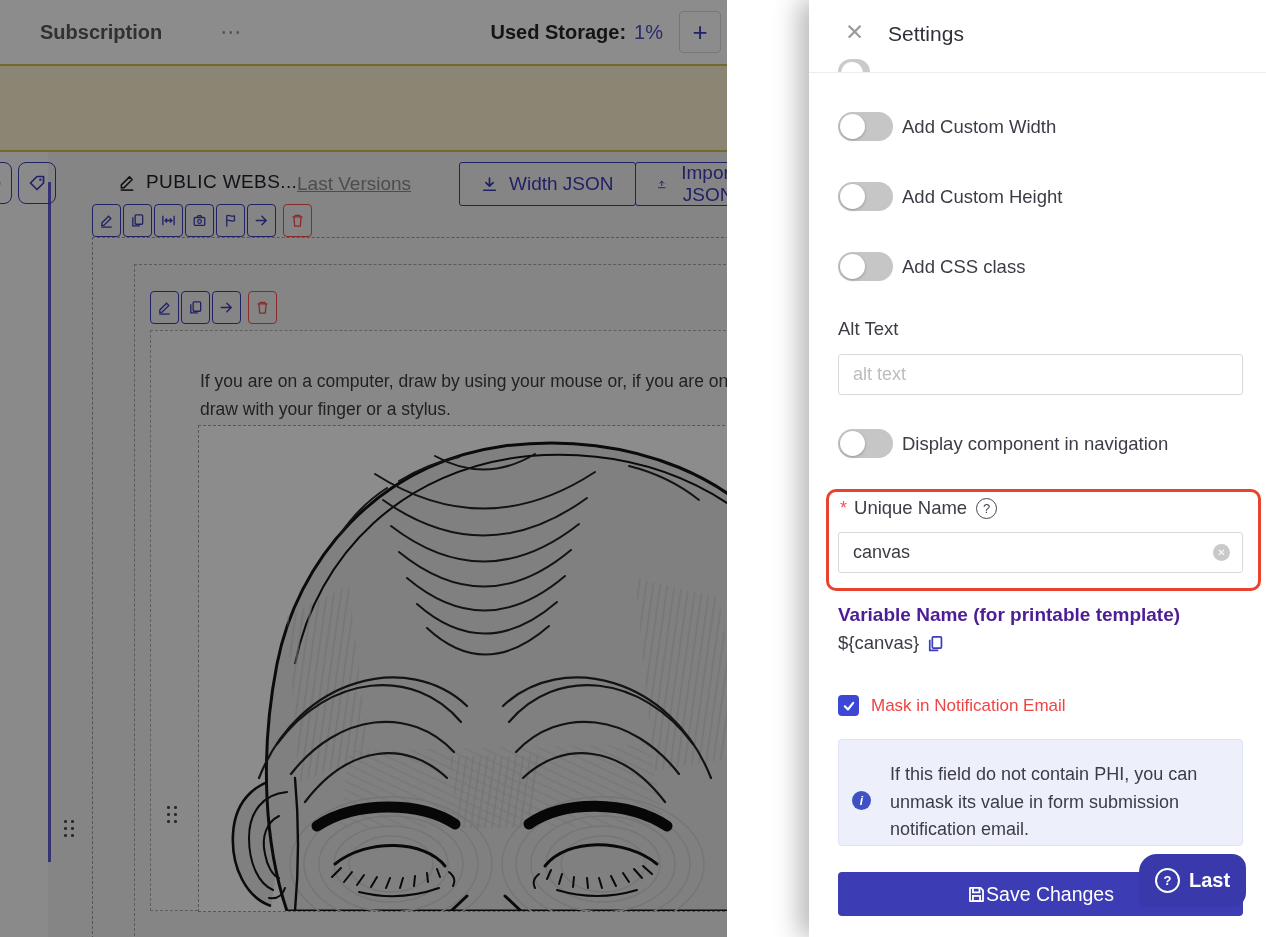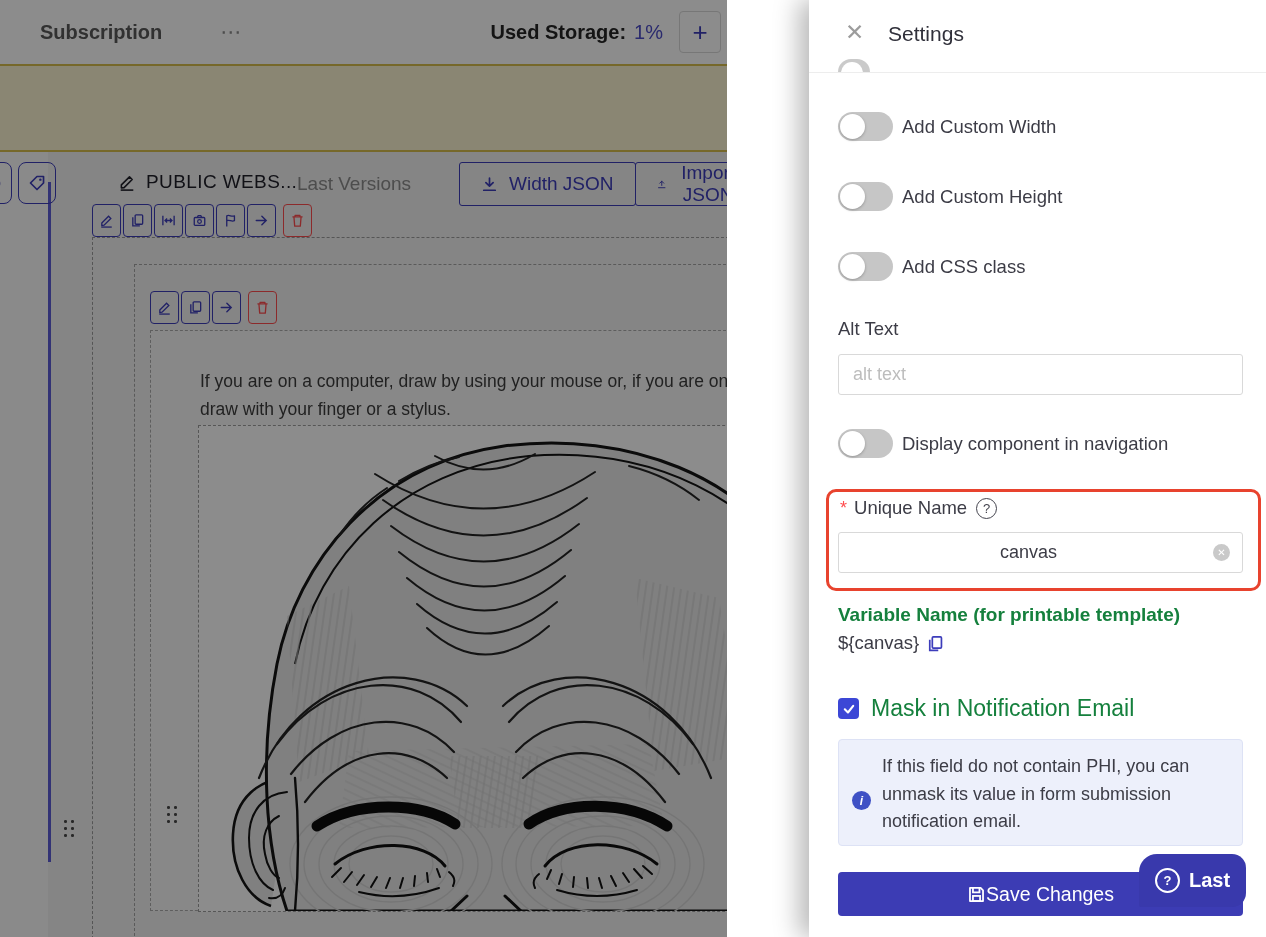--- a/index.html
+++ b/index.html
@@ -19,21 +19,21 @@
   .banner{position:absolute;top:64px;left:0;right:0;height:88px;background:#fcf4d1;
           border-top:2px solid #d8bd4d;border-bottom:2px solid #d8bd4d;box-sizing:border-box;}
   .main-bg{position:absolute;top:152px;left:0;right:0;bottom:0;background:#f2f2f2;}
   .left-rail{position:absolute;top:152px;left:0;width:48px;bottom:0;background:#fbfbfb;}
   .accent-line{position:absolute;left:48px;top:182px;width:3px;height:680px;background:#5b5bd6;}
   .sq-btn{position:absolute;top:162px;width:38px;height:42px;border:1.5px solid #3d3dbb;border-radius:8px;
           background:transparent;display:flex;align-items:center;justify-content:center;cursor:pointer;}
   .form-name{position:absolute;left:118px;top:171px;display:flex;align-items:center;gap:10px;
              font-size:19px;color:#1f1f29;letter-spacing:.4px;}
   .last-versions{position:absolute;left:297px;top:173px;font-size:19px;color:#8c8c8c;
-                 cursor:pointer;}
+                 text-decoration:underline;cursor:pointer;}
   .json-btn{position:absolute;top:162px;height:44px;border:1.5px solid #3d3dbb;border-radius:3px;color:#3d3dbb;
             font-size:19px;display:flex;align-items:center;gap:11px;padding:0 21px;background:transparent;cursor:pointer;}
   .outer-dash{position:absolute;left:92px;top:237px;right:-2px;bottom:-2px;border:1px dashed #9b9b9b;}
   .inner-dash{position:absolute;left:134px;top:264px;right:-4px;bottom:-4px;border:1px dashed #a5a5a5;}
   .mini-tb{position:absolute;display:flex;gap:2px;}
   .mini-btn{width:29px;height:33px;border:1.4px solid #3d3dbb;border-radius:4px;background:transparent;
             display:flex;align-items:center;justify-content:center;cursor:pointer;padding:0;}
   .mini-btn.danger{border-color:#ff4d4f;margin-left:5px;}
   .component-dash{position:absolute;left:150px;top:330px;right:-4px;bottom:26px;border:1px dashed #ababab;
                   background:rgba(255,255,255,.45);}
@@ -64,27 +64,27 @@
   .text-input::placeholder{color:#bdbdbd;}
   .red-annotation{position:absolute;left:17px;top:489px;width:429px;height:96px;border:3.5px solid #e8432e;
                   border-radius:10px;z-index:20;pointer-events:none;}
   .uname-label{position:absolute;left:31px;top:497px;font-size:18.5px;color:#3c3c46;display:flex;
                align-items:center;gap:7px;}
   .req-mark{color:#ff4d4f;font-size:18px;}
   .q-circle{width:19px;height:19px;border:1.5px solid #44444e;border-radius:50%;font-size:13px;color:#44444e;
             display:inline-flex;align-items:center;justify-content:center;cursor:pointer;margin-left:2px;}
   .clear-btn{position:absolute;left:404px;top:544px;width:17px;height:17px;border-radius:50%;background:#c9c9c9;
              color:#fff;font-size:10px;display:flex;align-items:center;justify-content:center;cursor:pointer;z-index:21;}
-  .var-label{position:absolute;left:29px;top:604px;font-size:19px;font-weight:700;color:#15803d;}
+  .var-label{position:absolute;left:29px;top:604px;font-size:19px;font-weight:700;color:#4c1d95;}
   .var-value{position:absolute;left:29px;top:632px;font-size:18.5px;color:#3c3c46;display:flex;align-items:center;gap:8px;}
   .copy-btn{cursor:pointer;display:flex;align-items:center;}
   .chk-row{position:absolute;left:29px;top:695px;display:flex;align-items:center;gap:12px;}
   .checkbox{width:21px;height:21px;border-radius:4px;background:#3c47d6;display:flex;align-items:center;
             justify-content:center;cursor:pointer;flex:none;}
-  .chk-row span{font-size:23px;color:#15803d;}
+  .chk-row span{font-size:17px;color:#ef4444;}
   .info-box{position:absolute;left:29px;top:739px;width:405px;height:107px;background:#edf0fb;
             border:1px solid #dde2f5;border-radius:4px;box-sizing:border-box;display:flex;gap:11px;padding:13px 8px 0 13px;}
   .info-icon{flex:none;width:19px;height:19px;border-radius:50%;background:#3f51c5;color:#fff;font-size:12px;
              font-weight:700;font-style:italic;display:flex;align-items:center;justify-content:center;margin-top:38px;}
   .info-text{font-size:18px;line-height:27.5px;color:#3c3c46;width:340px;}
   .save-btn{position:absolute;left:29px;top:872px;width:405px;height:44px;background:#3c3cb4;border:none;
             border-radius:4px;color:#fff;font-size:19.5px;display:flex;align-items:center;justify-content:center;
             cursor:pointer;z-index:15;font-family:"Liberation Sans",sans-serif;}
   .help-btn{position:absolute;left:330px;top:854px;width:107px;height:53px;background:#3939ac;border:none;
             border-radius:18px 14px 14px 2px;z-index:25;color:#fff;display:flex;align-items:center;justify-content:center;
@@ -347,21 +347,21 @@
   <div class="trow" style="top:429px">
     <div class="toggle"></div>
     <span>Display component in navigation</span>
   </div>
 
   <div class="uname-label">
     <span class="req-mark">*</span>
     <span>Unique Name</span>
     <span class="q-circle">?</span>
   </div>
-  <input class="text-input" style="top: 532px; text-align: center;" value="canvas">
+  <input class="text-input" style="top: 532px;" value="canvas">
   <span class="clear-btn">✕</span>
 
   <div class="var-label">Variable Name (for printable template)</div>
   <div class="var-value">
     <span>${canvas}</span>
     <span class="copy-btn">
       <svg width="17" height="17" viewBox="0 0 16 16">
         <rect x="5" y="1.8" width="8.6" height="10.6" rx="1" stroke="#3d3dbb" stroke-width="1.6" fill="none"></rect>
         <path d="M2.6,4.4 V14.4 H10.6" stroke="#3d3dbb" stroke-width="1.6" fill="none"></path>
       </svg>
@@ -372,21 +372,21 @@
     <span class="checkbox">
       <svg width="14" height="14" viewBox="0 0 20 20">
         <polyline points="4,10.5 8.5,15 16,5.5" stroke="#fff" stroke-width="3" fill="none" stroke-linecap="round" stroke-linejoin="round"></polyline>
       </svg>
     </span>
     <span>Mask in Notification Email</span>
   </div>
 
   <div class="info-box">
     <span class="info-icon">i</span>
-    <p class="info-text" style="margin:0">If this field do not contain PHI, you can unmask its value in form submission notification email.</p>
+    <p class="info-text" style="margin:8px">If this field do not contain PHI, you can unmask its value in form submission notification email.</p>
   </div>
 
   <button class="save-btn">
     <svg width="19" height="19" viewBox="0 0 16 16">
       <path d="M2.5,2.5 H11.5 L13.5,4.5 V13.5 H2.5 Z" stroke="#fff" stroke-width="1.5" fill="none" stroke-linejoin="round"></path>
       <path d="M5,2.5 V6.2 H10.5 V2.5" stroke="#fff" stroke-width="1.5" fill="none"></path>
       <rect x="5" y="9.2" width="6" height="4.3" stroke="#fff" stroke-width="1.5" fill="none"></rect>
     </svg>
     <span>Save Changes</span>
   </button>

